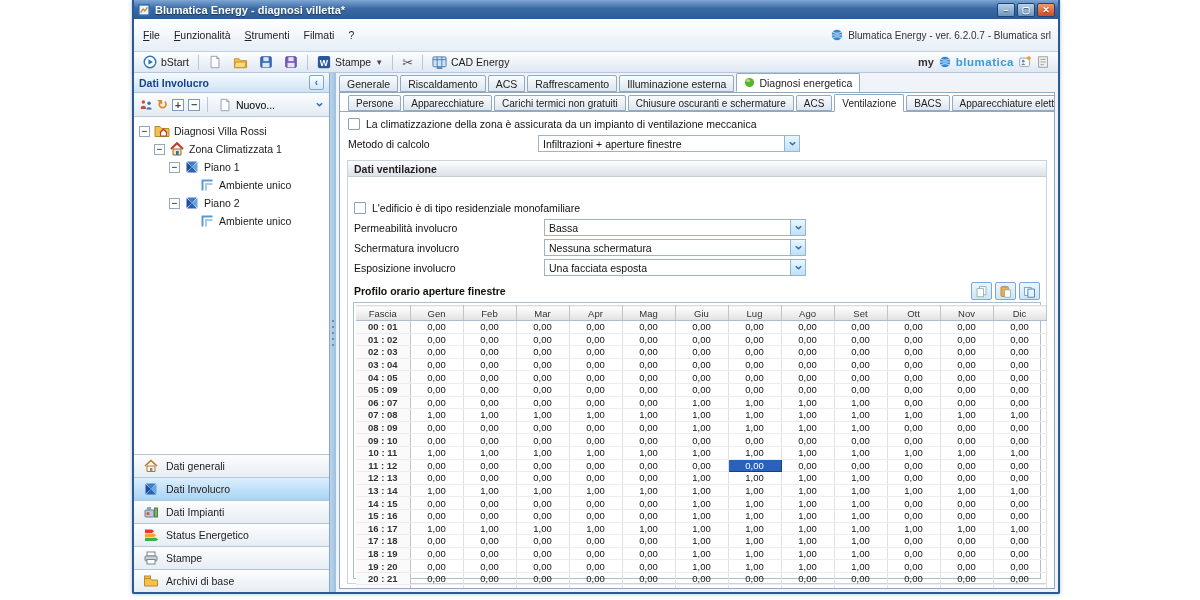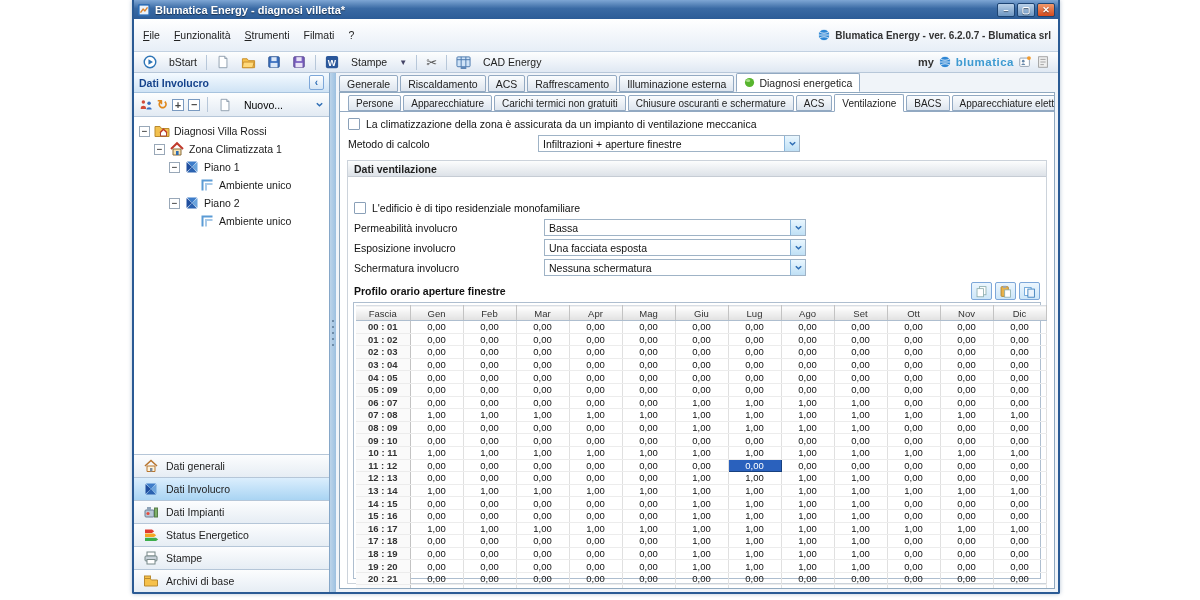--- a/index.html
+++ b/index.html
@@ -19,26 +19,26 @@
   .winbtns { margin-left:auto; display:flex; gap:2px; }
   .wb { width:18px; height:14px; border:1px solid #1d4473; border-radius:2px;
     font-size:9px; line-height:12px; text-align:center; color:#fff;
     background:linear-gradient(#b9d0e8,#6d96c2); cursor:pointer; }
   .wb.close { background:linear-gradient(#f0996c,#d44a1e); }
 
   
   .menubar { height:18px; background:linear-gradient(#ffffff,#e7eef7); border-bottom:1px solid #c2d1e1;
     display:flex; align-items:center; font-size:10.5px; color:#222; padding:16px 2px; }
   .mi { padding:1px 7px; cursor:pointer; }
-  .menuright { margin-left:auto; display:flex; align-items:center; gap:4px; padding-right:5px; font-size:10px; color:#333;font-weight:bold; }
+  .menuright { margin-left:auto; display:flex; align-items:center; gap:4px; padding-right:5px; font-size:10px; color:#333; }
 
   
   .toolbar { height:21px; background:linear-gradient(#fdfefe,#dfe8f3); border-bottom:1px solid #b7c7d9;
     display:flex; align-items:center; padding:0 4px; gap:1px; font-size:10.5px; color:#222; }
-  .tbtn { display:flex; align-items:center; gap:12px; padding:1px 5px; border-radius:2px; cursor:pointer; }
+  .tbtn { display:flex; align-items:center; gap:4px; padding:1px 5px; border-radius:2px; cursor:pointer; }
   .tsep { width:1px; height:15px; background:#b7c7d9; margin:0 3px; }
   .ico14 svg, .ico14 { width:14px; height:14px; display:inline-flex; }
   .ico16 svg, .ico16 { width:15px; height:15px; display:inline-flex; }
   .caret { font-size:8px; color:#446; }
   .brand { margin-left:auto; display:flex; align-items:center; gap:4px; padding-right:4px; }
   .brand .my { font-weight:bold; font-size:11px; color:#333; }
   .brand .bl { font-size:11.5px; color:#3d9ad1; font-weight:bold; letter-spacing:.5px; }
 
   
   .content { flex:1; display:flex; background:#cfdfee; min-height:0; }
@@ -500,34 +500,34 @@
                     <span class="select">
                       <span class="val">Bassa</span>
                       <span class="sbtn">
                         <svg viewBox="0 0 10 10" width="9" height="9">
                           <path d="M2 3.5 L5 6.5 L8 3.5" fill="none" stroke="#2e6db4" stroke-width="1.6"></path>
                         </svg>
                       </span>
                     </span>
                   </div>
                   <div class="frow">
-                    <span class="lab">Esposizione involucro</span>
+                    <span class="lab">Schermatura involucro</span>
                     <span class="select">
-                      <span class="val">Una facciata esposta</span>
+                      <span class="val">Nessuna schermatura</span>
                       <span class="sbtn">
                         <svg viewBox="0 0 10 10" width="9" height="9">
                           <path d="M2 3.5 L5 6.5 L8 3.5" fill="none" stroke="#2e6db4" stroke-width="1.6"></path>
                         </svg>
                       </span>
                     </span>
                   </div>
                   <div class="frow">
-                    <span class="lab">Schermatura involucro</span>
+                    <span class="lab">Esposizione involucro</span>
                     <span class="select">
-                      <span class="val">Nessuna schermatura</span>
+                      <span class="val">Una facciata esposta</span>
                       <span class="sbtn">
                         <svg viewBox="0 0 10 10" width="9" height="9">
                           <path d="M2 3.5 L5 6.5 L8 3.5" fill="none" stroke="#2e6db4" stroke-width="1.6"></path>
                         </svg>
                       </span>
                     </span>
                   </div>
                 </div>
               <div class="profrow">
                 <span>Profilo orario aperture finestre</span>

